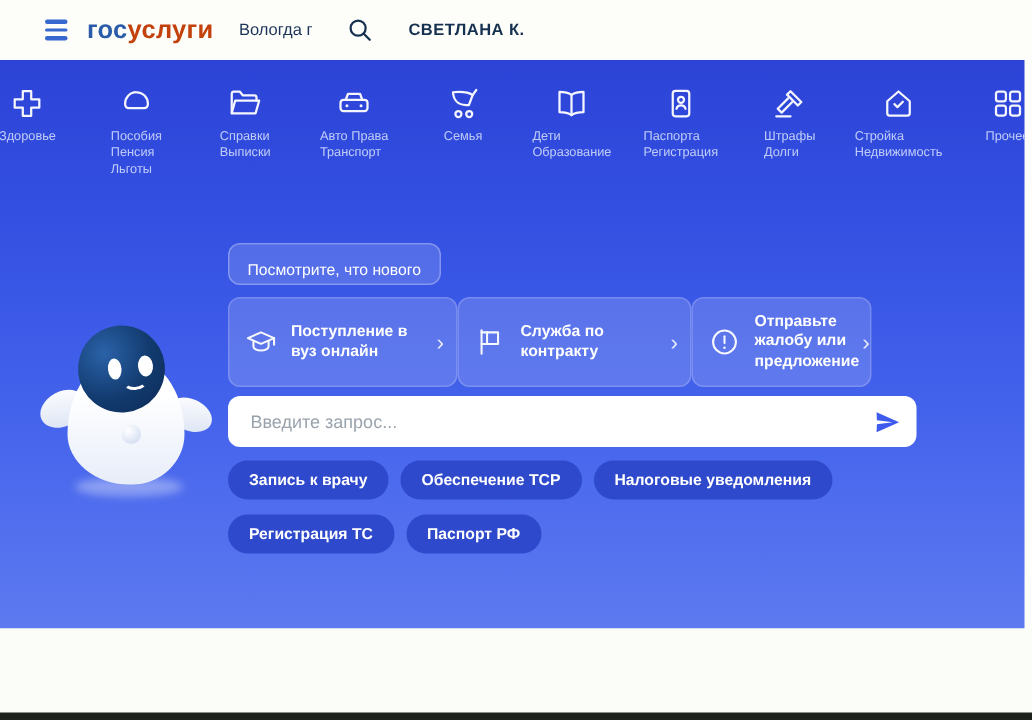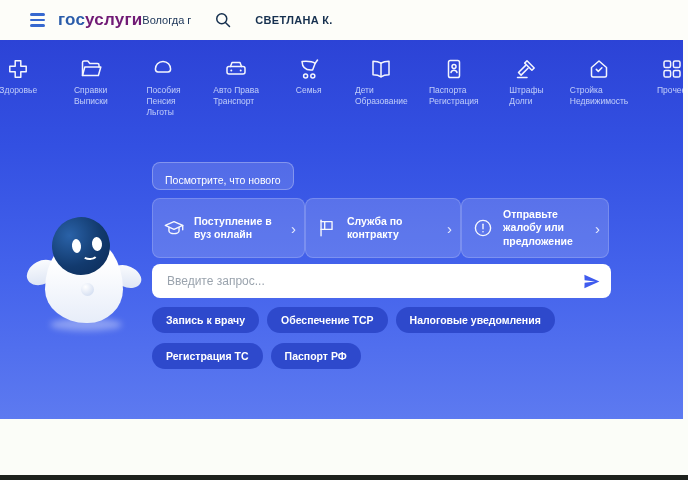--- a/index.html
+++ b/index.html
@@ -6,22 +6,22 @@
   body{font-family:"Liberation Sans",sans-serif;background:#e9e9e9;}
   .page{position:relative;width:688px;height:480px;background:#fdfdf9;overflow:hidden;}
 
   
   .header{position:absolute;left:0;top:0;width:688px;height:40px;background:#fdfdf9;
           display:flex;align-items:center;padding-left:30px;box-sizing:border-box;}
   .burger{display:flex;flex-direction:column;gap:3px;cursor:pointer;}
   .burger div{width:15px;height:2.4px;background:#3668cf;border-radius:2px;}
   .logo{margin-left:13px;font-size:17px;font-weight:bold;letter-spacing:.2px;cursor:pointer;}
   .logo .p1{color:#2a5caa;}
-  .logo .p2{color:#701a75;}
-  .location{font-size:11px;color:#1a3357;cursor:pointer;}
+  .logo .p2{color:#c2410c;}
+  .location{margin-left:17px;font-size:11px;color:#1a3357;cursor:pointer;}
   .nav{margin-left:auto;display:flex;align-items:center;gap:24px;}
   .nav span{font-size:11.5px;color:#16304f;cursor:pointer;}
   .search-ico{margin-left:22px;width:20px;height:20px;cursor:pointer;}
   .user{margin-left:22px;margin-right:3px;font-size:11px;color:#16304f;font-weight:bold;
         letter-spacing:.3px;cursor:pointer;white-space:nowrap;}
 
   
   .hero{position:absolute;left:0;top:40px;width:683px;height:379px;overflow:hidden;
         background:linear-gradient(180deg,#2c43d6 0%,#3350e2 28%,#4463ec 62%,#5d7af0 100%);}
 
@@ -37,21 +37,21 @@
 
   
   .content{position:absolute;left:152px;top:122px;width:459px;}
   .whatsnew{display:inline-block;height:28px;line-height:26px;padding:4px 12px;
             background:rgba(255,255,255,.15);border:1px solid rgba(255,255,255,.28);
             border-radius:8px;color:#fff;font-size:10.5px;cursor:pointer;box-sizing:border-box;}
   .cards{display:flex;gap:0;margin-top:8px;}
   .card{height:60px;background:rgba(255,255,255,.16);border:1px solid rgba(255,255,255,.18);
         border-radius:8px;box-sizing:border-box;display:flex;align-items:center;
         padding:0 8px 0 10px;cursor:pointer;}
-  .card.c0{width:153px;}.card.c1{width:156px;}.card.c2{width:148px;}
+  .card.c0{width:153px;}.card.c1{width:156px;}.card.c2{width:120px;}
   .card svg{width:22px;height:22px;flex:none;stroke:#fff;fill:none;stroke-width:1.5;
             stroke-linecap:round;stroke-linejoin:round;opacity:.95;}
   .card .txt{flex:1;margin-left:9px;color:#fff;font-size:10.5px;font-weight:bold;
              line-height:13.5px;}
   .card .txt span{display:block;}
   .card .chev{color:rgba(255,255,255,.85);font-size:15px;line-height:1;flex:none;
               margin-left:2px;}
 
   .searchbar{margin-top:6px;width:459px;height:34px;background:#fff;border-radius:8px;
              display:flex;align-items:center;box-sizing:border-box;padding:0 10px 0 13px;}
@@ -123,37 +123,37 @@
             <path d="M9.2 3.8h5.6v5.4h5.4v5.6h-5.4v5.4H9.2v-5.4H3.8V9.2h5.4z"></path>
           </svg>
         <div class="lbl">
             <span>Здоровье</span>
             <span></span>
             <span></span>
           </div>
       </div>
       <div class="cat">
         <svg viewBox="0 0 24 24">
-            <path d="M3.5 18.5v-13A1.5 1.5 0 0 1 5 4h3.8l2 2.5h7.7A1.5 1.5 0 0 1 20 8v2"></path>
-            <path d="M3.5 18.5l2.3-8.5h16l-2.4 8.5z"></path>
-          </svg>
-        <div class="lbl">
-            <span>Справки</span>
-            <span>Выписки</span>
-            <span></span>
-          </div>
-      </div>
-      <div class="cat">
-        <svg viewBox="0 0 24 24">
             <path d="M12 4.5c4.6 0 7.6 3.7 7.6 7.6 0 1.8-.9 2.9-2.6 2.9H7c-1.7 0-2.6-1.1-2.6-2.9 0-3.9 3-7.6 7.6-7.6z"></path>
           </svg>
         <div class="lbl">
             <span>Пособия</span>
             <span>Пенсия</span>
             <span>Льготы</span>
+          </div>
+      </div>
+      <div class="cat">
+        <svg viewBox="0 0 24 24">
+            <path d="M3.5 18.5v-13A1.5 1.5 0 0 1 5 4h3.8l2 2.5h7.7A1.5 1.5 0 0 1 20 8v2"></path>
+            <path d="M3.5 18.5l2.3-8.5h16l-2.4 8.5z"></path>
+          </svg>
+        <div class="lbl">
+            <span>Справки</span>
+            <span>Выписки</span>
+            <span></span>
           </div>
       </div>
       <div class="cat">
         <svg viewBox="0 0 24 24">
             <rect x="3" y="9.5" width="18" height="7.5" rx="2"></rect>
             <path d="M6.5 9.5L8 5.5h8l1.5 4"></path>
             <circle cx="7.3" cy="13.5" r="1" fill="#fff" stroke="none"></circle>
             <circle cx="16.7" cy="13.5" r="1" fill="#fff" stroke="none"></circle>
           </svg>
         <div class="lbl">

